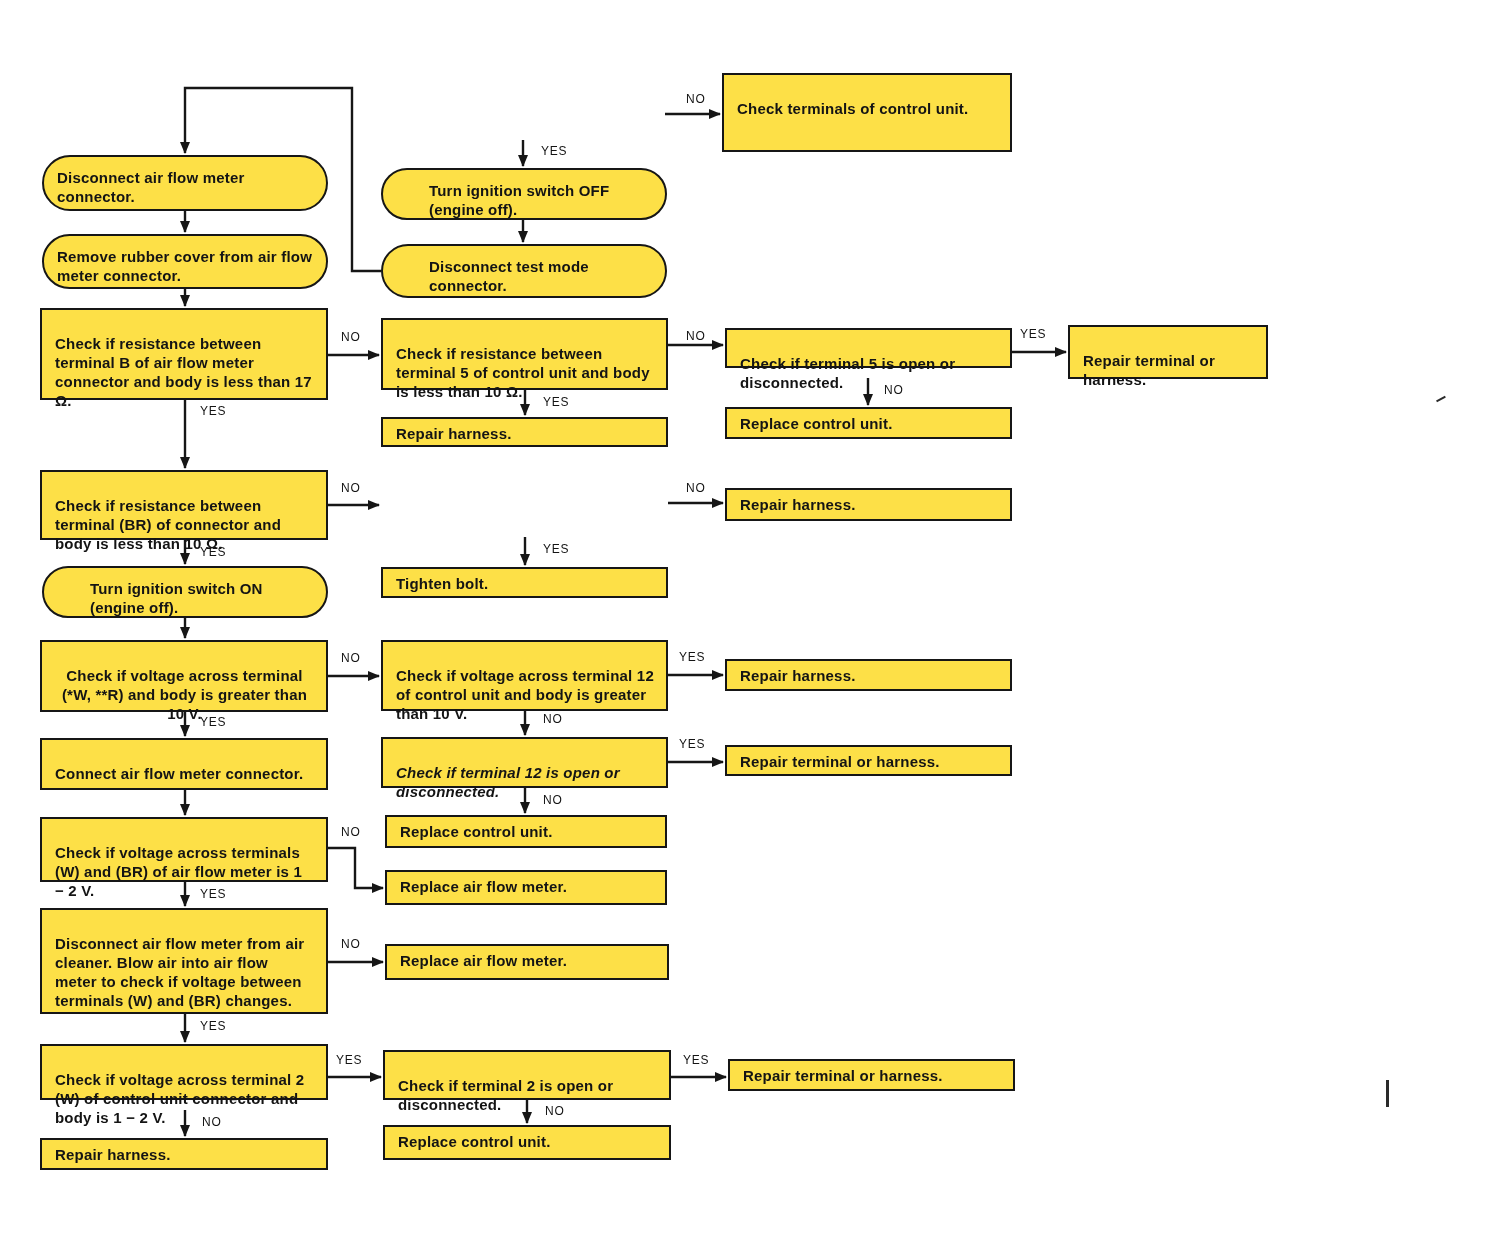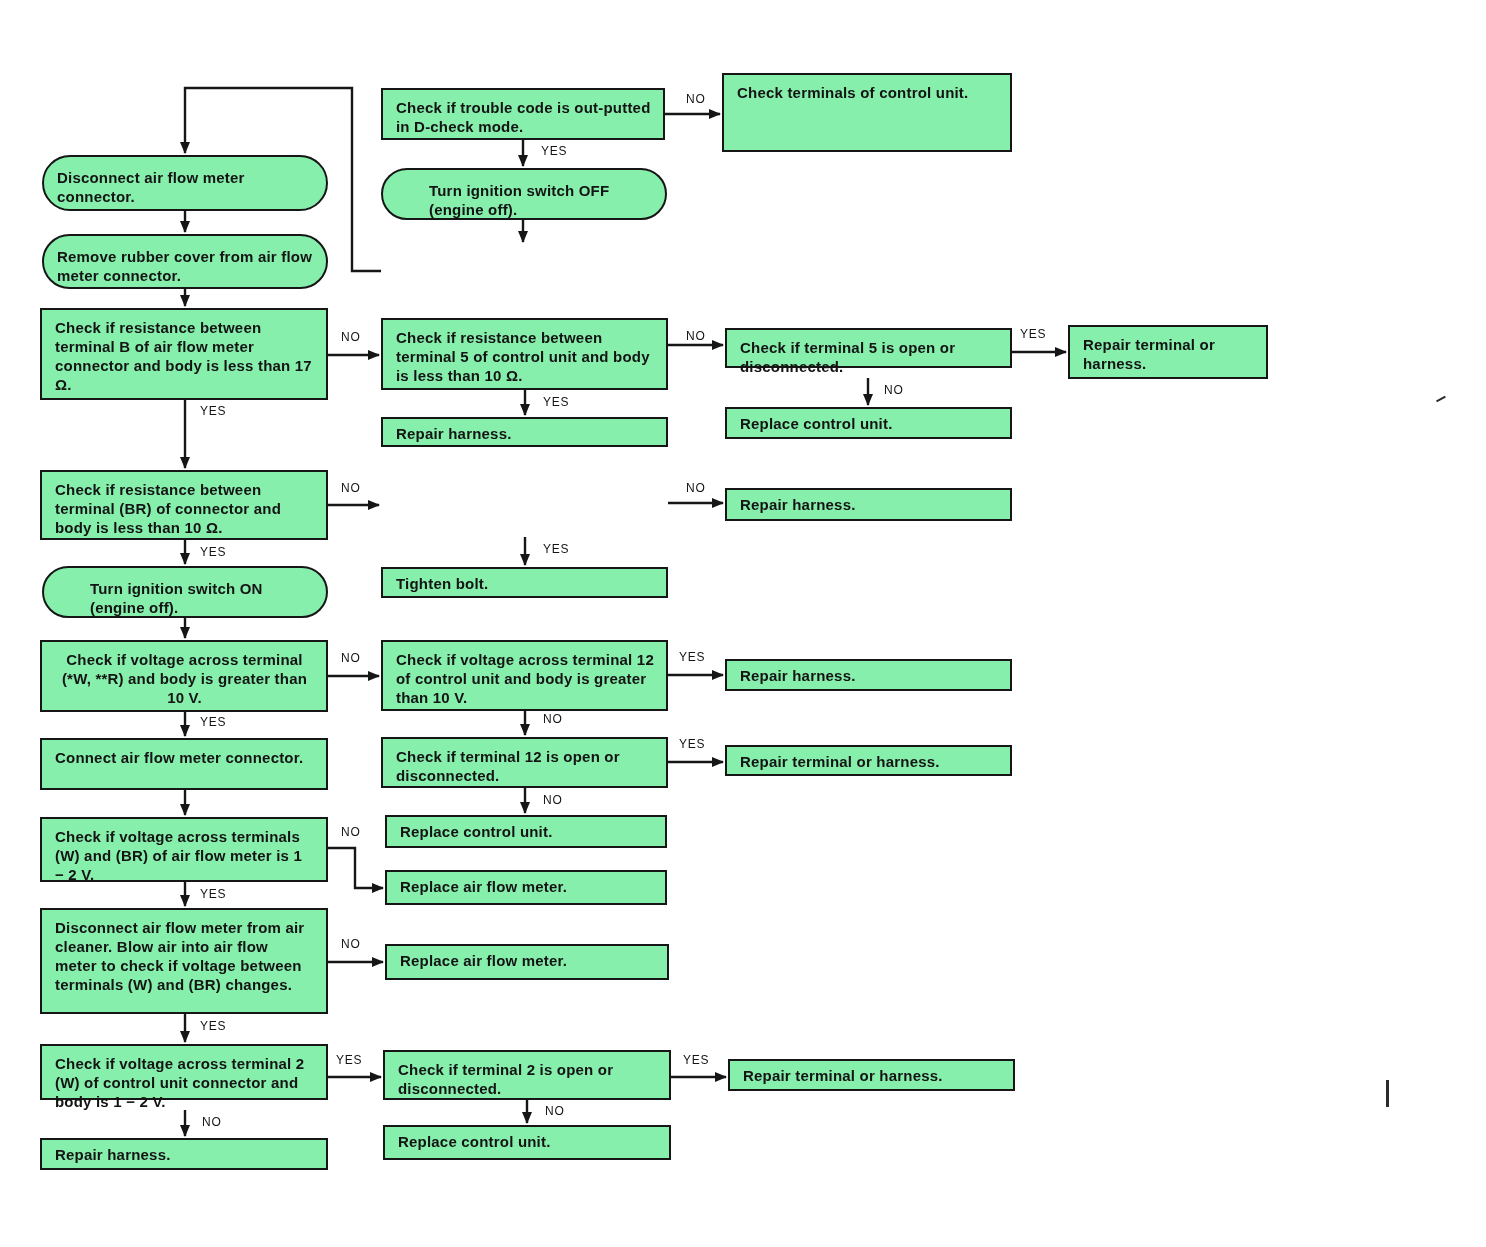--- a/index.html
+++ b/index.html
@@ -6,23 +6,23 @@
   html,body{margin:0;padding:0;}
   body{
     width:1486px;height:1247px;position:relative;background:#ffffff;
     font-family:"Liberation Sans", sans-serif;color:#141414;
     overflow:hidden;
   }
   #stage{position:absolute;inset:0;width:1486px;height:1247px;}
   #wires{position:absolute;left:0;top:0;width:1486px;height:1247px;pointer-events:none;}
   .node{
     position:absolute;box-sizing:border-box;
-    border:2.5px solid #161616;background:#86efac;
+    border:2.5px solid #161616;background:#fde047;
     font-weight:700;font-size:15px;line-height:19px;
-    padding:8px 12px 2px 13px;letter-spacing:.2px;
+    padding:24px 12px 2px 13px;letter-spacing:.2px;
   }
   .rounded{border-radius:28px;padding-top:11px;}
   .indent{padding-left:46px;}
   .slim{padding-top:5px;}
   .lbl{
     position:absolute;font-weight:400;font-size:12px;letter-spacing:.8px;
     white-space:nowrap;background:transparent;
   }
   .edge{fill:none;stroke:#161616;stroke-width:2.4px;}
   .artifact{position:absolute;background:#2a2a2a;}
@@ -107,27 +107,27 @@
     <div class="node rounded" style="left: 42px; top: 234px; width: 286px; height: 55px;">Remove rubber cover from air flow meter connector.</div>
     <div class="node rect" style="left: 40px; top: 308px; width: 288px; height: 92px;">Check if resistance between terminal B of air flow meter connector and body is less than 17 Ω.</div>
     <div class="node rect" style="left: 40px; top: 470px; width: 288px; height: 70px;">Check if resistance between terminal (BR) of connector and body is less than 10 Ω.</div>
     <div class="node rounded indent" style="left: 42px; top: 566px; width: 286px; height: 52px;">Turn ignition switch ON (engine off).</div>
     <div class="node rect" style="left: 40px; top: 640px; width: 288px; height: 72px; text-align: center;">Check if voltage across terminal (*W, **R) and body is greater than 10 V.</div>
     <div class="node rect" style="left: 40px; top: 738px; width: 288px; height: 52px;">Connect air flow meter connector.</div>
     <div class="node rect" style="left: 40px; top: 817px; width: 288px; height: 65px;">Check if voltage across terminals (W) and (BR) of air flow meter is 1 − 2 V.</div>
     <div class="node rect" style="left: 40px; top: 908px; width: 288px; height: 106px;">Disconnect air flow meter from air cleaner. Blow air into air flow meter to check if voltage between terminals (W) and (BR) changes.</div>
     <div class="node rect" style="left: 40px; top: 1044px; width: 288px; height: 56px;">Check if voltage across terminal 2 (W) of control unit connector and body is 1 − 2 V.</div>
     <div class="node rect slim" style="left: 40px; top: 1138px; width: 288px; height: 32px;">Repair harness.</div>
-    <div class="node rect" style="left: 381px; top: 88px; width: 284px; height: 52px;">Check if trouble code is out-putted in D-check mode.</div>
     <div class="node rounded indent" style="left: 381px; top: 168px; width: 286px; height: 52px;">Turn ignition switch OFF (engine off).</div>
+    <div class="node rounded indent" style="left: 381px; top: 244px; width: 286px; height: 54px;">Disconnect test mode connector.</div>
     <div class="node rect" style="left: 381px; top: 318px; width: 287px; height: 72px;">Check if resistance between terminal 5 of control unit and body is less than 10 Ω.</div>
     <div class="node rect slim" style="left: 381px; top: 417px; width: 287px; height: 30px;">Repair harness.</div>
     <div class="node rect slim" style="left: 381px; top: 567px; width: 287px; height: 31px;">Tighten bolt.</div>
     <div class="node rect" style="left: 381px; top: 640px; width: 287px; height: 71px;">Check if voltage across terminal 12 of control unit and body is greater than 10 V.</div>
-    <div class="node rect" style="left: 381px; top: 737px; width: 287px; height: 51px;">Check if terminal 12 is open or disconnected.</div>
+    <div class="node rect" style="left: 381px; top: 737px; width: 287px; height: 51px; font-style: italic;">Check if terminal 12 is open or disconnected.</div>
     <div class="node rect slim" style="left: 385px; top: 815px; width: 282px; height: 33px;">Replace control unit.</div>
     <div class="node rect slim" style="left: 385px; top: 870px; width: 282px; height: 35px;">Replace air flow meter.</div>
     <div class="node rect slim" style="left: 385px; top: 944px; width: 284px; height: 36px;">Replace air flow meter.</div>
     <div class="node rect" style="left: 383px; top: 1050px; width: 288px; height: 50px;">Check if terminal 2 is open or disconnected.</div>
     <div class="node rect slim" style="left: 383px; top: 1125px; width: 288px; height: 35px;">Replace control unit.</div>
     <div class="node rect" style="left: 722px; top: 73px; width: 290px; height: 79px;">Check terminals of control unit.</div>
     <div class="node rect" style="left: 725px; top: 328px; width: 287px; height: 40px;">Check if terminal 5 is open or disconnected.</div>
     <div class="node rect slim" style="left: 725px; top: 407px; width: 287px; height: 32px;">Replace control unit.</div>
     <div class="node rect slim" style="left: 725px; top: 488px; width: 287px; height: 33px;">Repair harness.</div>
     <div class="node rect slim" style="left: 725px; top: 659px; width: 287px; height: 32px;">Repair harness.</div>

